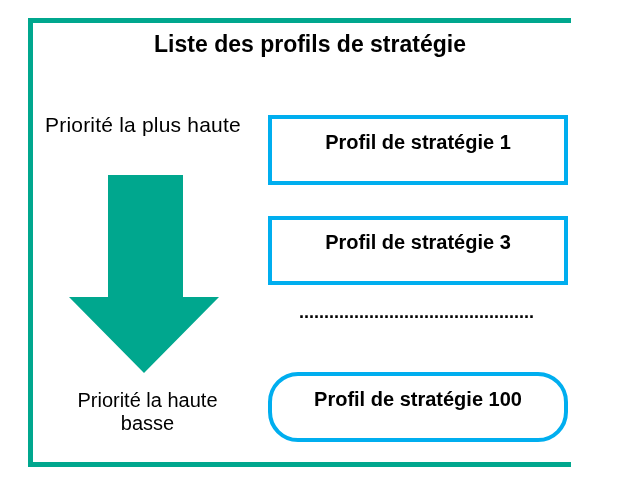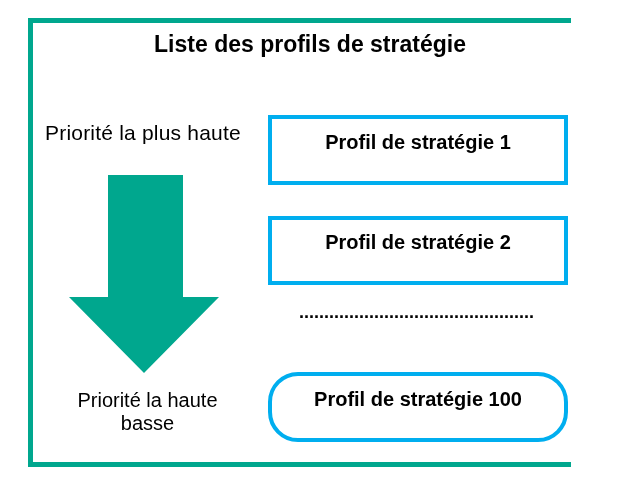--- a/index.html
+++ b/index.html
@@ -38,21 +38,21 @@
     width: 564px;
     text-align: center;
     font-size: 23px;
     font-weight: bold;
     line-height: 28px;
     white-space: nowrap;
   }
   .label-high {
     position: absolute;
     left: 45px;
-    top: 120px;
+    top: 112px;
     font-size: 21px;
     line-height: 26px;
     letter-spacing: 0.2px;
     white-space: nowrap;
   }
   .label-low {
     position: absolute;
     left: 60px;
     top: 389px;
     width: 175px;
@@ -119,21 +119,21 @@
   <div class="label-low">
     <div>Priorité la haute</div>
     <div>basse</div>
   </div>
 
   <div class="profile-box box-1">
     <span>Profil de stratégie 1</span>
   </div>
 
   <div class="profile-box box-2">
-    <span>Profil de stratégie 2</span>
+    <span>Profil de stratégie 3</span>
   </div>
 
   <div class="dots-row">...............................................</div>
 
   <div class="profile-box box-3">
     <span>Profil de stratégie 100</span>
   </div>
 
 </div>
 

